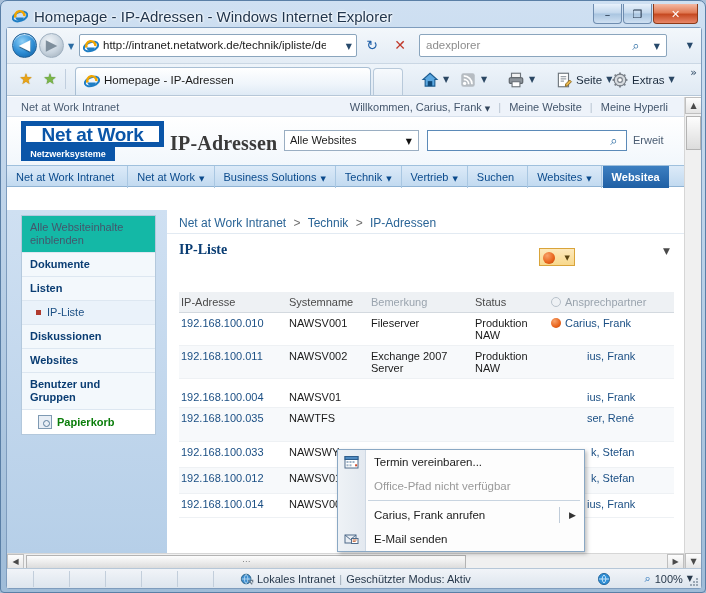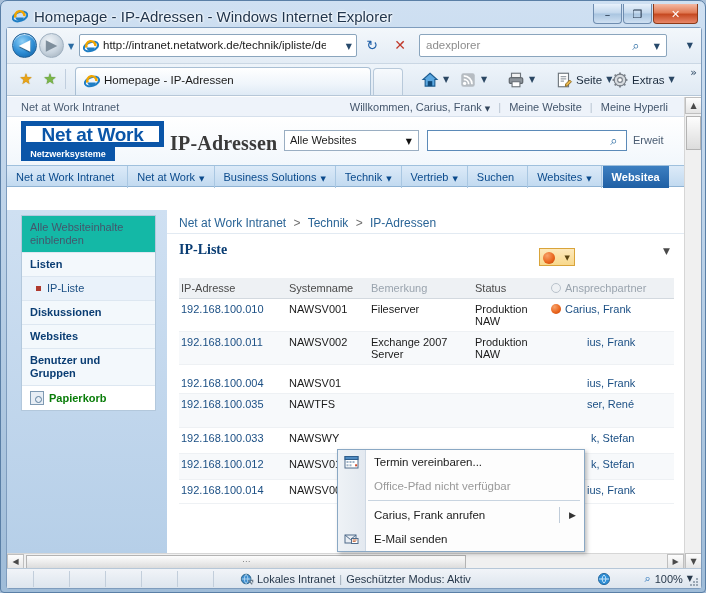--- a/index.html
+++ b/index.html
@@ -355,21 +355,21 @@
     line-height:13px;
   }
   .sb-item:last-child { border-bottom:none; }
   .sb-item.quick { color:#44566c; background:#14b8a6; }
   .sb-item.head { color:#0a3d73; font-weight:bold; background:#f3f8fc; }
   .sb-item.sub  { background:#eaf2fa; padding-left:14px; color:#1b4f84; }
   .sb-bullet {
     display:inline-block; width:5px;height:5px; background:#b03a2e;
     margin-right:6px; vertical-align:1px;
   }
-  .sb-item.recycle { background:#fff; color:#0a7d0a; font-weight:bold; }
+  .sb-item.recycle { background:#fff; color:#0a7d0a; font-weight:bold;margin-left:8px; }
   .recycle-icon {
     display:inline-block; width:14px;height:14px;
     border:1px solid #7f9ab3; background:#e8eef5;
     margin-right:5px; vertical-align:-3px; position:relative;
   }
   .recycle-icon::after{
     content:""; position:absolute; left:4px; top:4px; width:5px;height:5px;
     border:1px solid #5b7d9c; border-radius:50%;
   }
 
@@ -406,21 +406,21 @@
     position:relative; float:left; height:19px; line-height:19px;
     padding:0 8px; font-size:11px; color:#0a3d73;
     border-right:1px solid #b4cee7;
   }
   .tbitem .tcaret { font-size:7px; margin-left:6px; color:#0a3d73;
                     font-family:"DejaVu Sans",sans-serif; }
   .tbitem.nosep { border-right:none; }
 
   
   #listtable {
-    position:absolute; left:12px; top:68px; right:10px;
+    position:absolute; left:12px; top:82px; right:10px;
     border-collapse:collapse; width:calc(100% - 22px);
   }
   #listtable th {
     background:#eef1f4;
     border-bottom:1px solid #d3d9df;
     font-size:11px; font-weight:normal;
     color:#4a4a4a; text-align:left;
     padding:4px 6px 4px 2px;
     white-space:nowrap;
   }
@@ -702,20 +702,21 @@
           <div class="navtab"><span>Suchen</span><span class="tcaret"></span></div>
           <div class="navtab"><span>Websites</span><span class="tcaret">▼</span></div>
           <div id="navtab-spacer"></div>
           <div class="navtab selected"><span>Websitea</span></div>
         </div>
 
         <div id="contentrow">
 
           <div id="sidebar">
             <div class="sb-item quick"><span>Alle Websiteinhalte einblenden</span></div>
+            <div class="sb-item head"><span>Dokumente</span></div>
             <div class="sb-item head"><span>Listen</span></div>
             <div class="sb-item sub"><span class="sb-bullet"></span><span>IP-Liste</span></div>
             <div class="sb-item head"><span>Diskussionen</span></div>
             <div class="sb-item head"><span>Websites</span></div>
             <div class="sb-item head"><span>Benutzer und Gruppen</span></div>
             <div class="sb-item recycle"><span class="recycle-icon"></span><span>Papierkorb</span></div>
           </div>
 
           <div id="main">
             <div id="breadcrumb">

